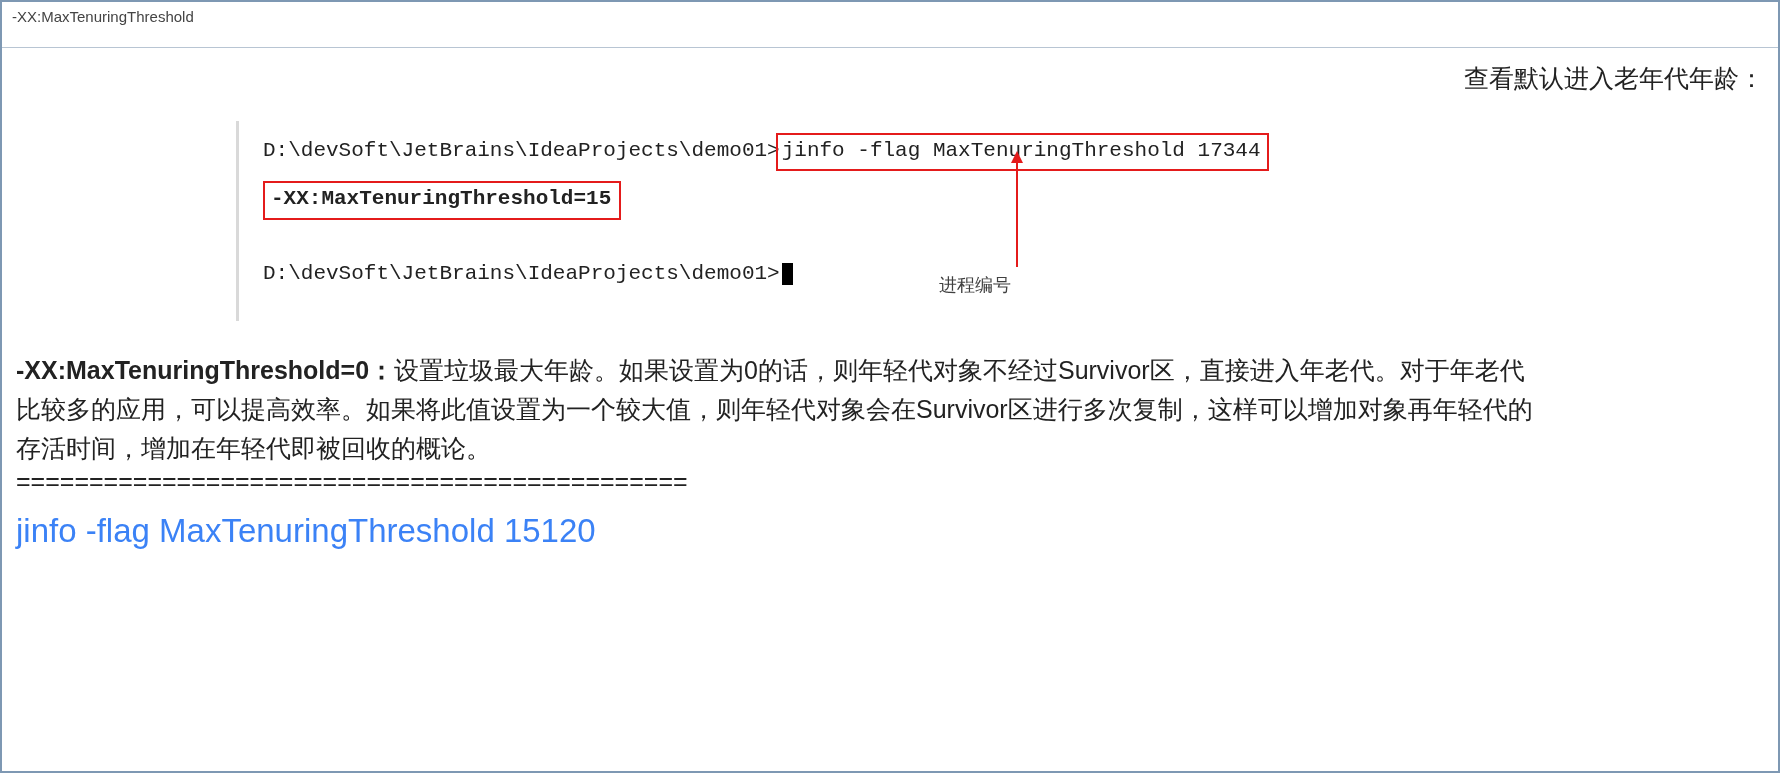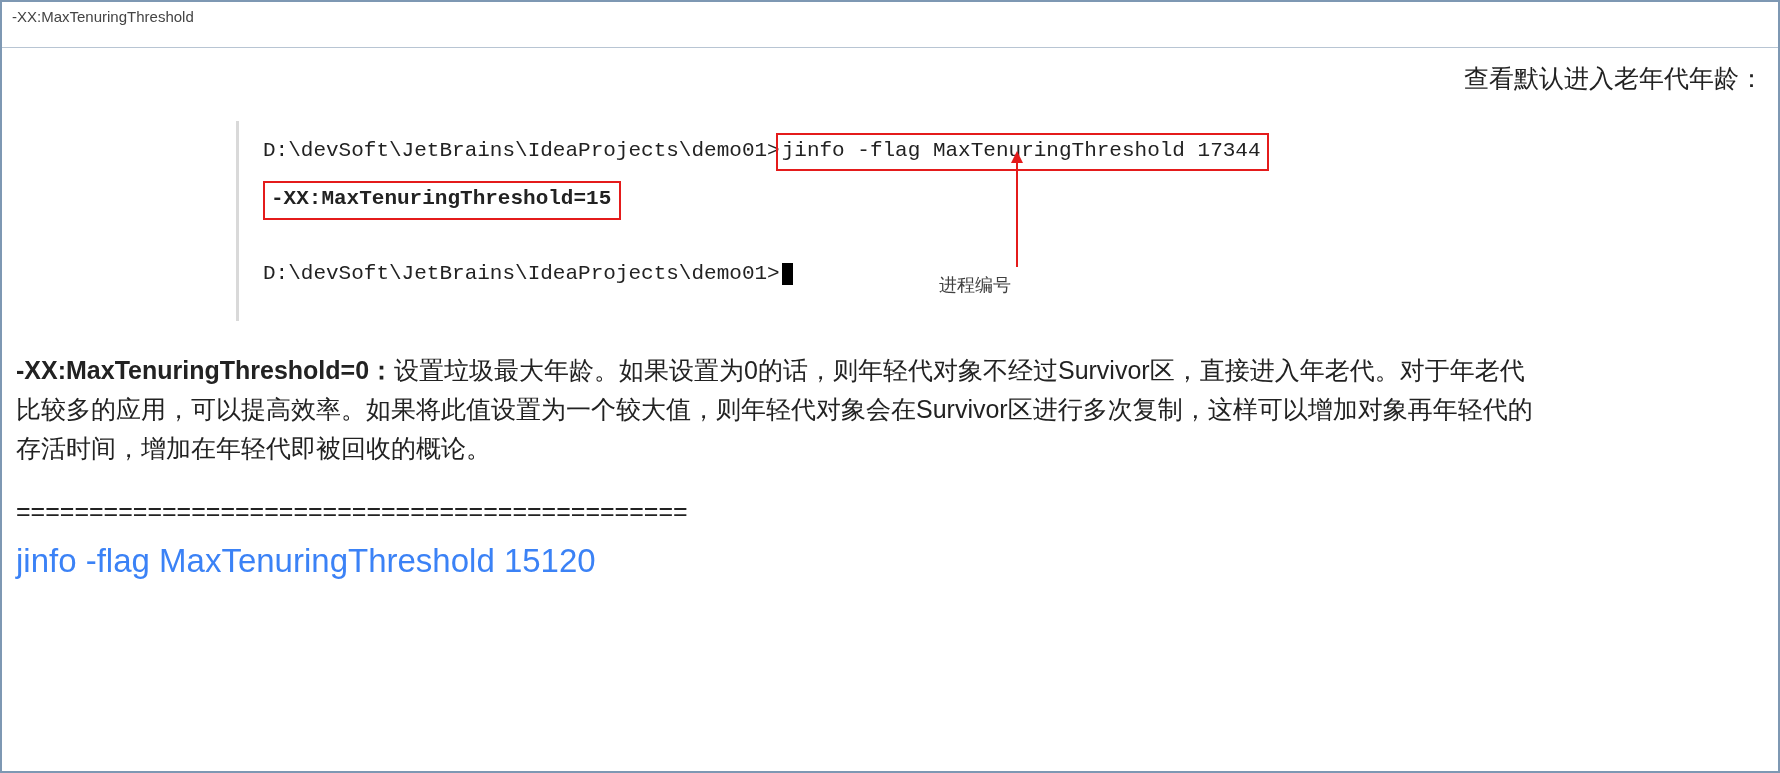--- a/index.html
+++ b/index.html
@@ -71,21 +71,20 @@
     top: 152px;
     font-family: "Microsoft YaHei", sans-serif;
     font-size: 18px;
     color: #404040;
   }
   .para {
     font-size: 25px;
     line-height: 1.55;
     color: #222;
     margin-top: 30px;
-    margin-bottom: 30px;
     max-width: 1520px;
   }
   .para-bold { font-weight: 700; }
   .divider-line {
     font-size: 25px;
     letter-spacing: 0;
     color: #222;
     margin-bottom: 16px;
   }
   .cmd-line {

